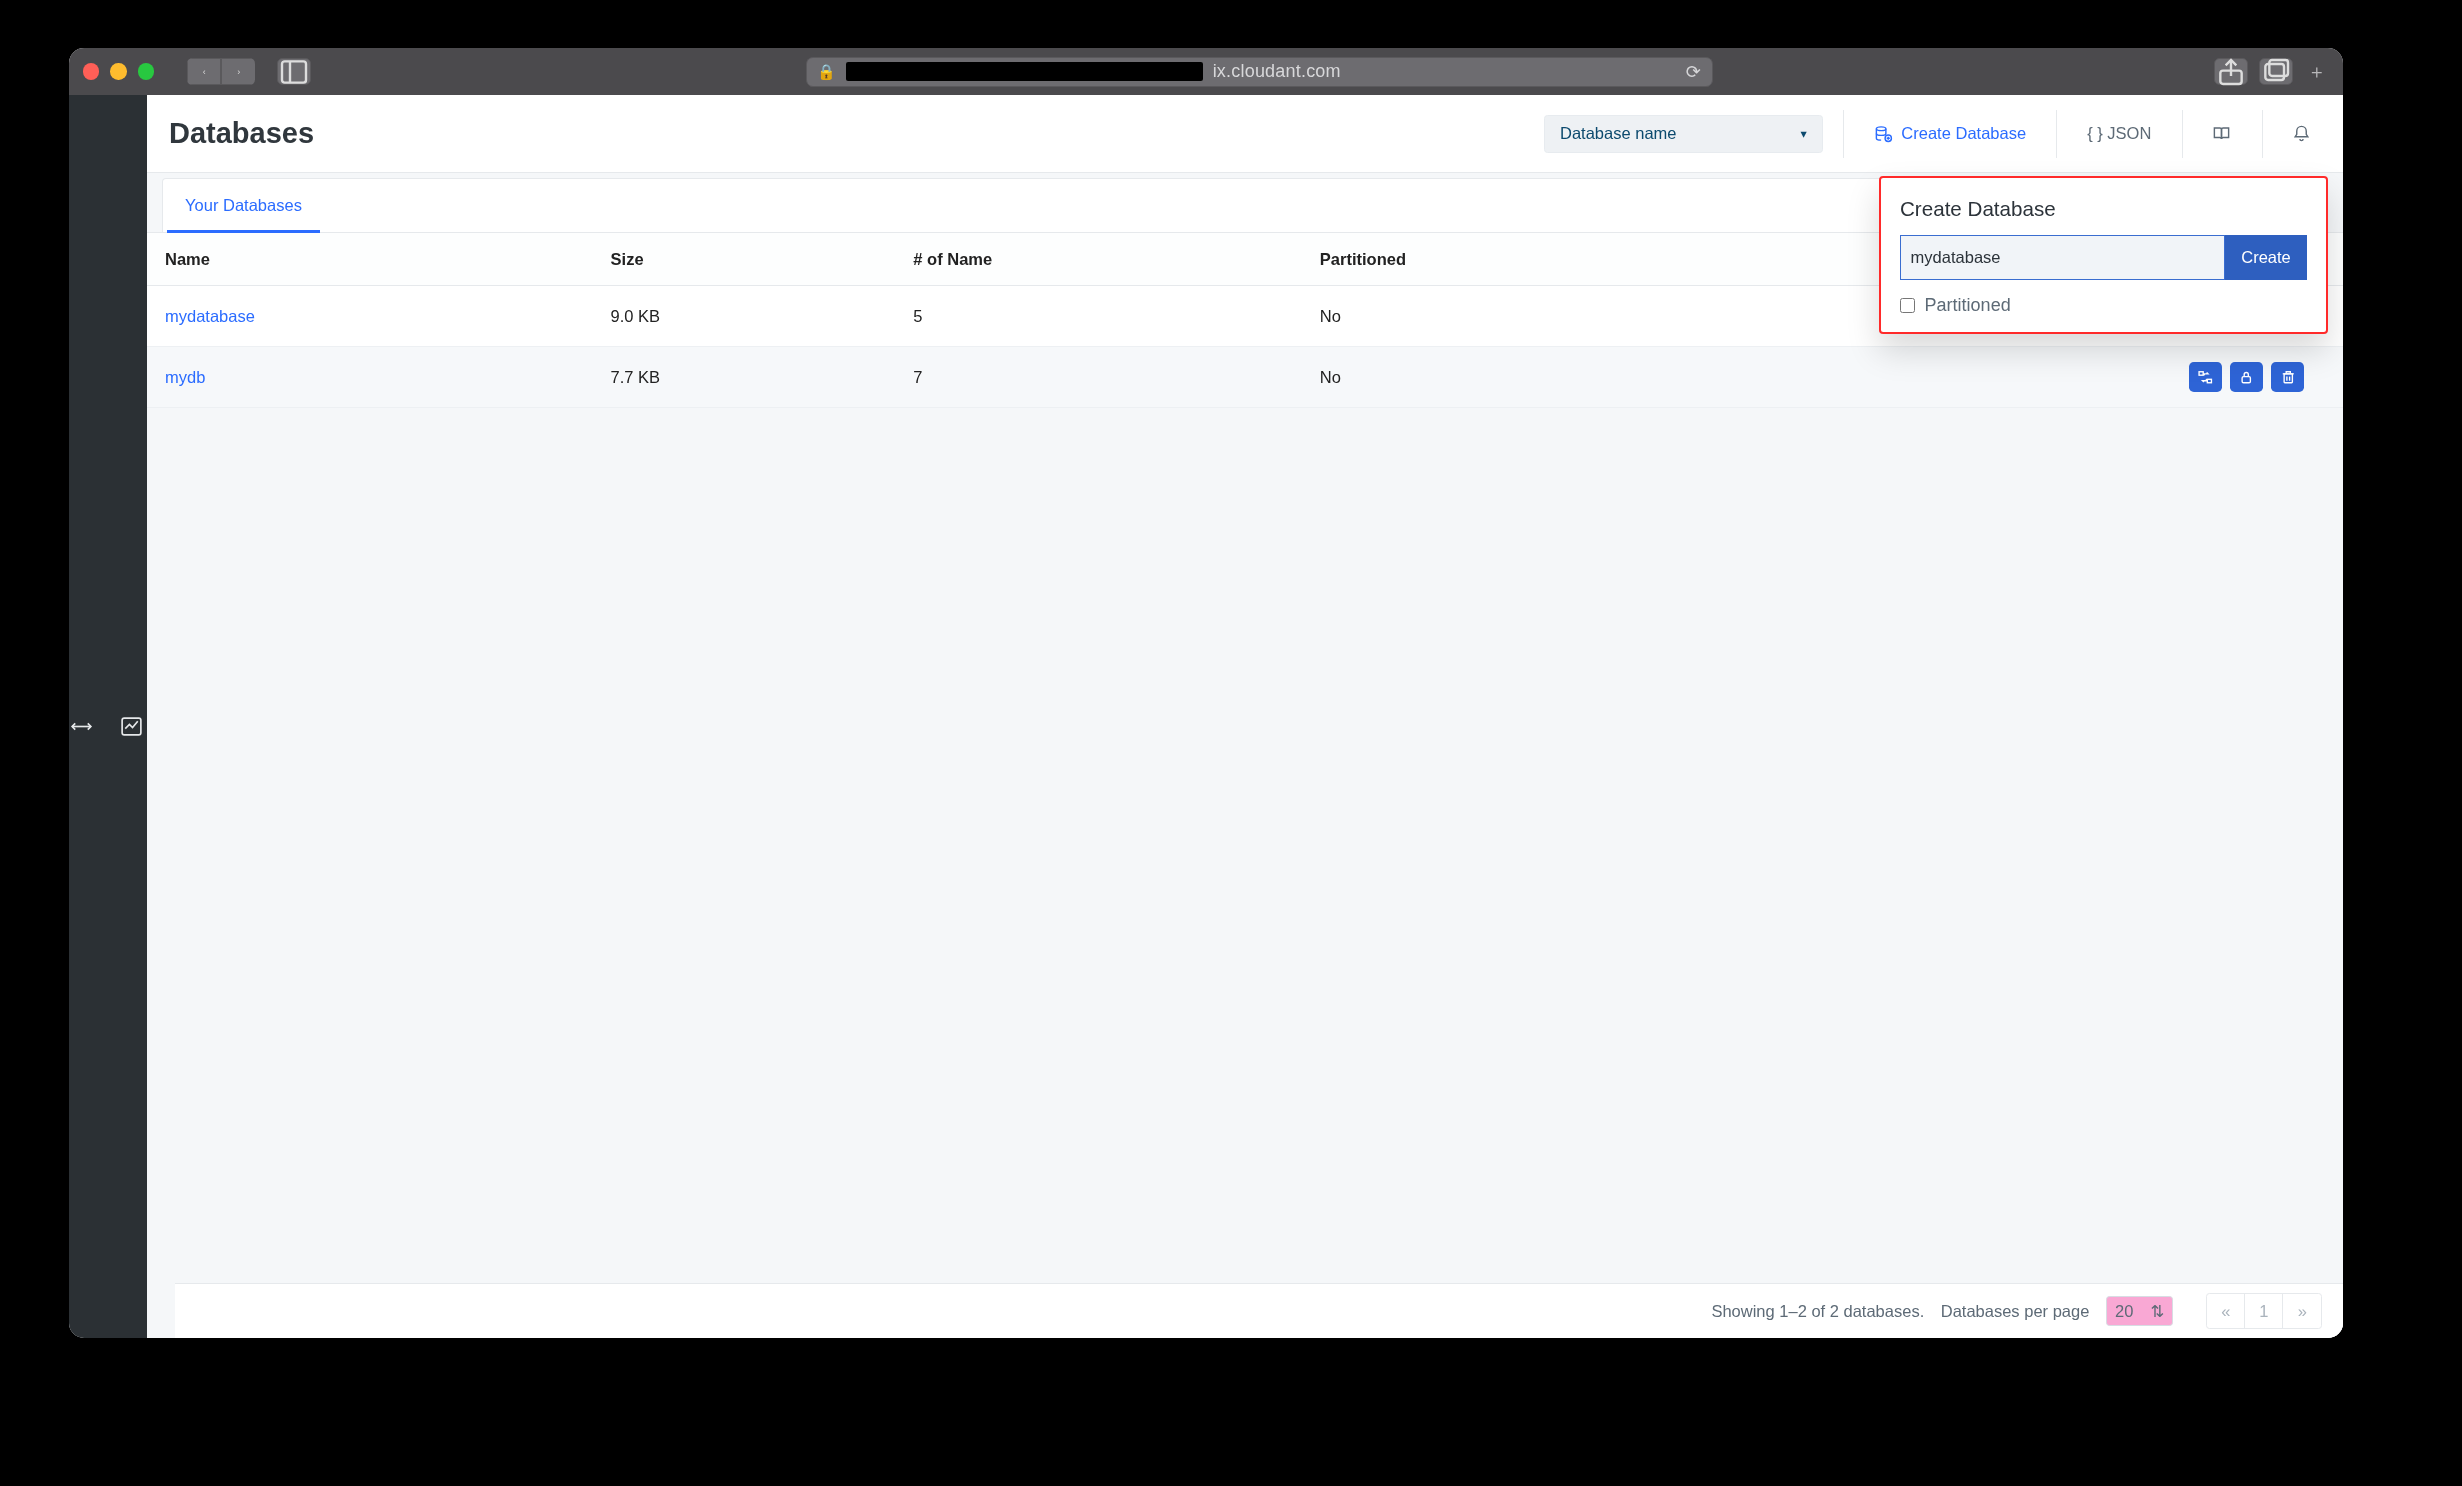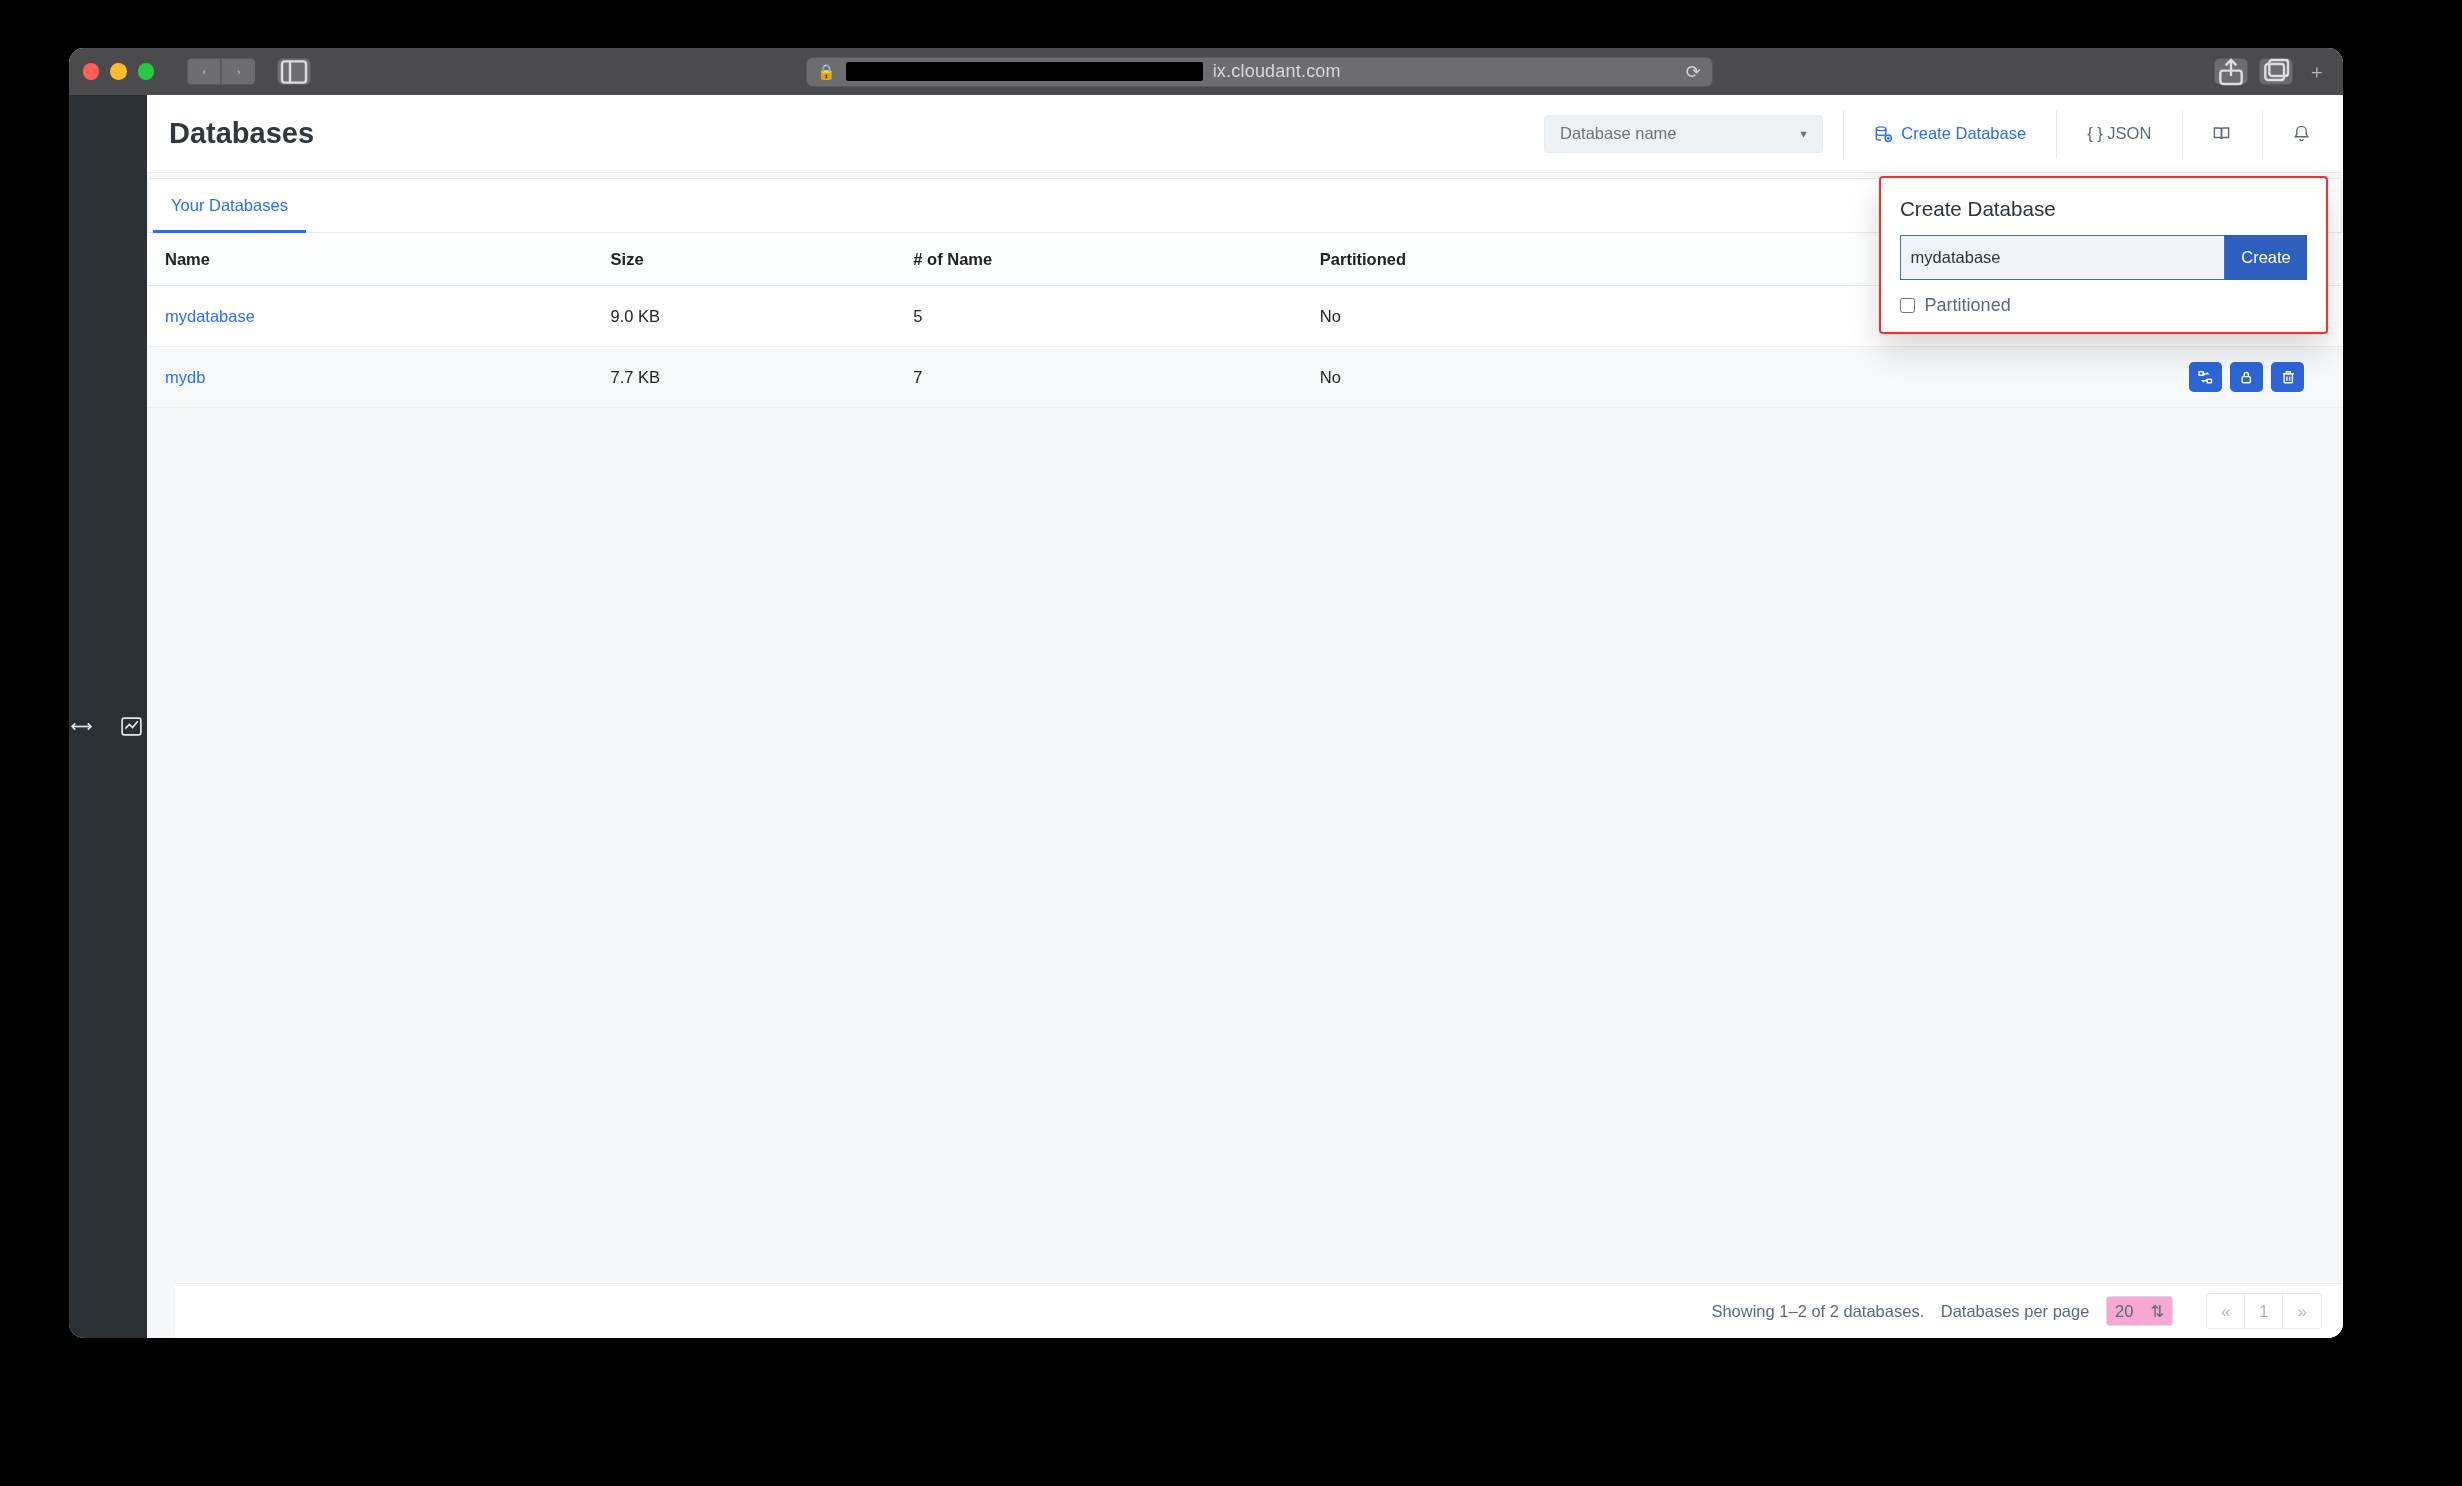--- a/index.html
+++ b/index.html
@@ -53,30 +53,30 @@
 
   .main { flex: 1; display: flex; flex-direction: column; background: #f5f7f9; position: relative; }
   .header {
     height: 78px; background: #fff; border-bottom: 0.7px solid #e6e9ec; display: flex; align-items: center;
     padding: 9px 22px; gap: 13.7px;
   }
   .header h1 { font-size: 29px; font-weight: 600; color: #30373d; }
   .header .spacer { flex: 1; }
   .dbselect {
     height: 38px; padding: 0 15px; background: #eef1f4; border-radius: 3.4px; display: flex; align-items: center;
-    gap: 124px; color: #737373; font-size: 16.5px; border: 0.7px solid #e7ebef;
+    gap: 124px; color: #0c4a6e; font-size: 16.5px; border: 0.7px solid #e7ebef;
   }
   .dbselect .chev { font-size: 12.4px; }
   .hd-divider { width: 0.7px; height: 48px; background: #e6e9ec; margin: 0 6.9px; }
   .hicon { display: flex; align-items: center; gap: 8.2px; color: #2b6cff; font-size: 16.5px; padding: 0 9.6px; height: 38px; }
   .hicon.gray { color: #5d6a76; text-align: right; }
   .hicon svg { width: 19px; height: 19px; }
   .iconsvg { stroke: currentColor; fill: none; stroke-width: 1.8; }
 
-  .tabs { height: 60px; padding: 0 1px; display: flex; align-items: flex-end; gap: 5.5px; border-bottom: 0.7px solid #e6e9ec; background: #f5f7f9; }
+  .tabs { height: 60px; padding: 0 15px; display: flex; align-items: flex-end; gap: 5.5px; border-bottom: 0.7px solid #e6e9ec; background: #f5f7f9; }
   .tabs-inner { background: #fff; display: flex; height: 54px; align-items: stretch; border-radius: 4.1px 4.1px 0 0; border: 0.7px solid #e6e9ec; border-bottom: none; padding: 0 4.1px; flex:1; }
   .tab { padding: 0 18px; display: flex; align-items: center; color: #2b6cff; font-size: 16.5px; position: relative; }
   .tab.active::after { content: ""; position: absolute; left: 0; right: 0; bottom: -0.7px; height: 2.7px; background: #2b6cff; }
 
   .tablewrap { padding: 0; }
   table.db { width: calc(100% - 0px); border-collapse: collapse; background: #fff; }
   table.db thead th { text-align: left; font-size: 16.5px; font-weight: 600; padding: 16.5px 18px; background: #fdfefe; border-bottom: 0.7px solid #e6e9ec; }
   table.db tbody td { padding: 15px 18px; font-size: 16.5px; border-bottom: 0.7px solid #edf0f3; }
   table.db tbody tr.alt { background: #f6f8fa; }
   .dblink { color: #2b6cff; text-decoration: none; }

